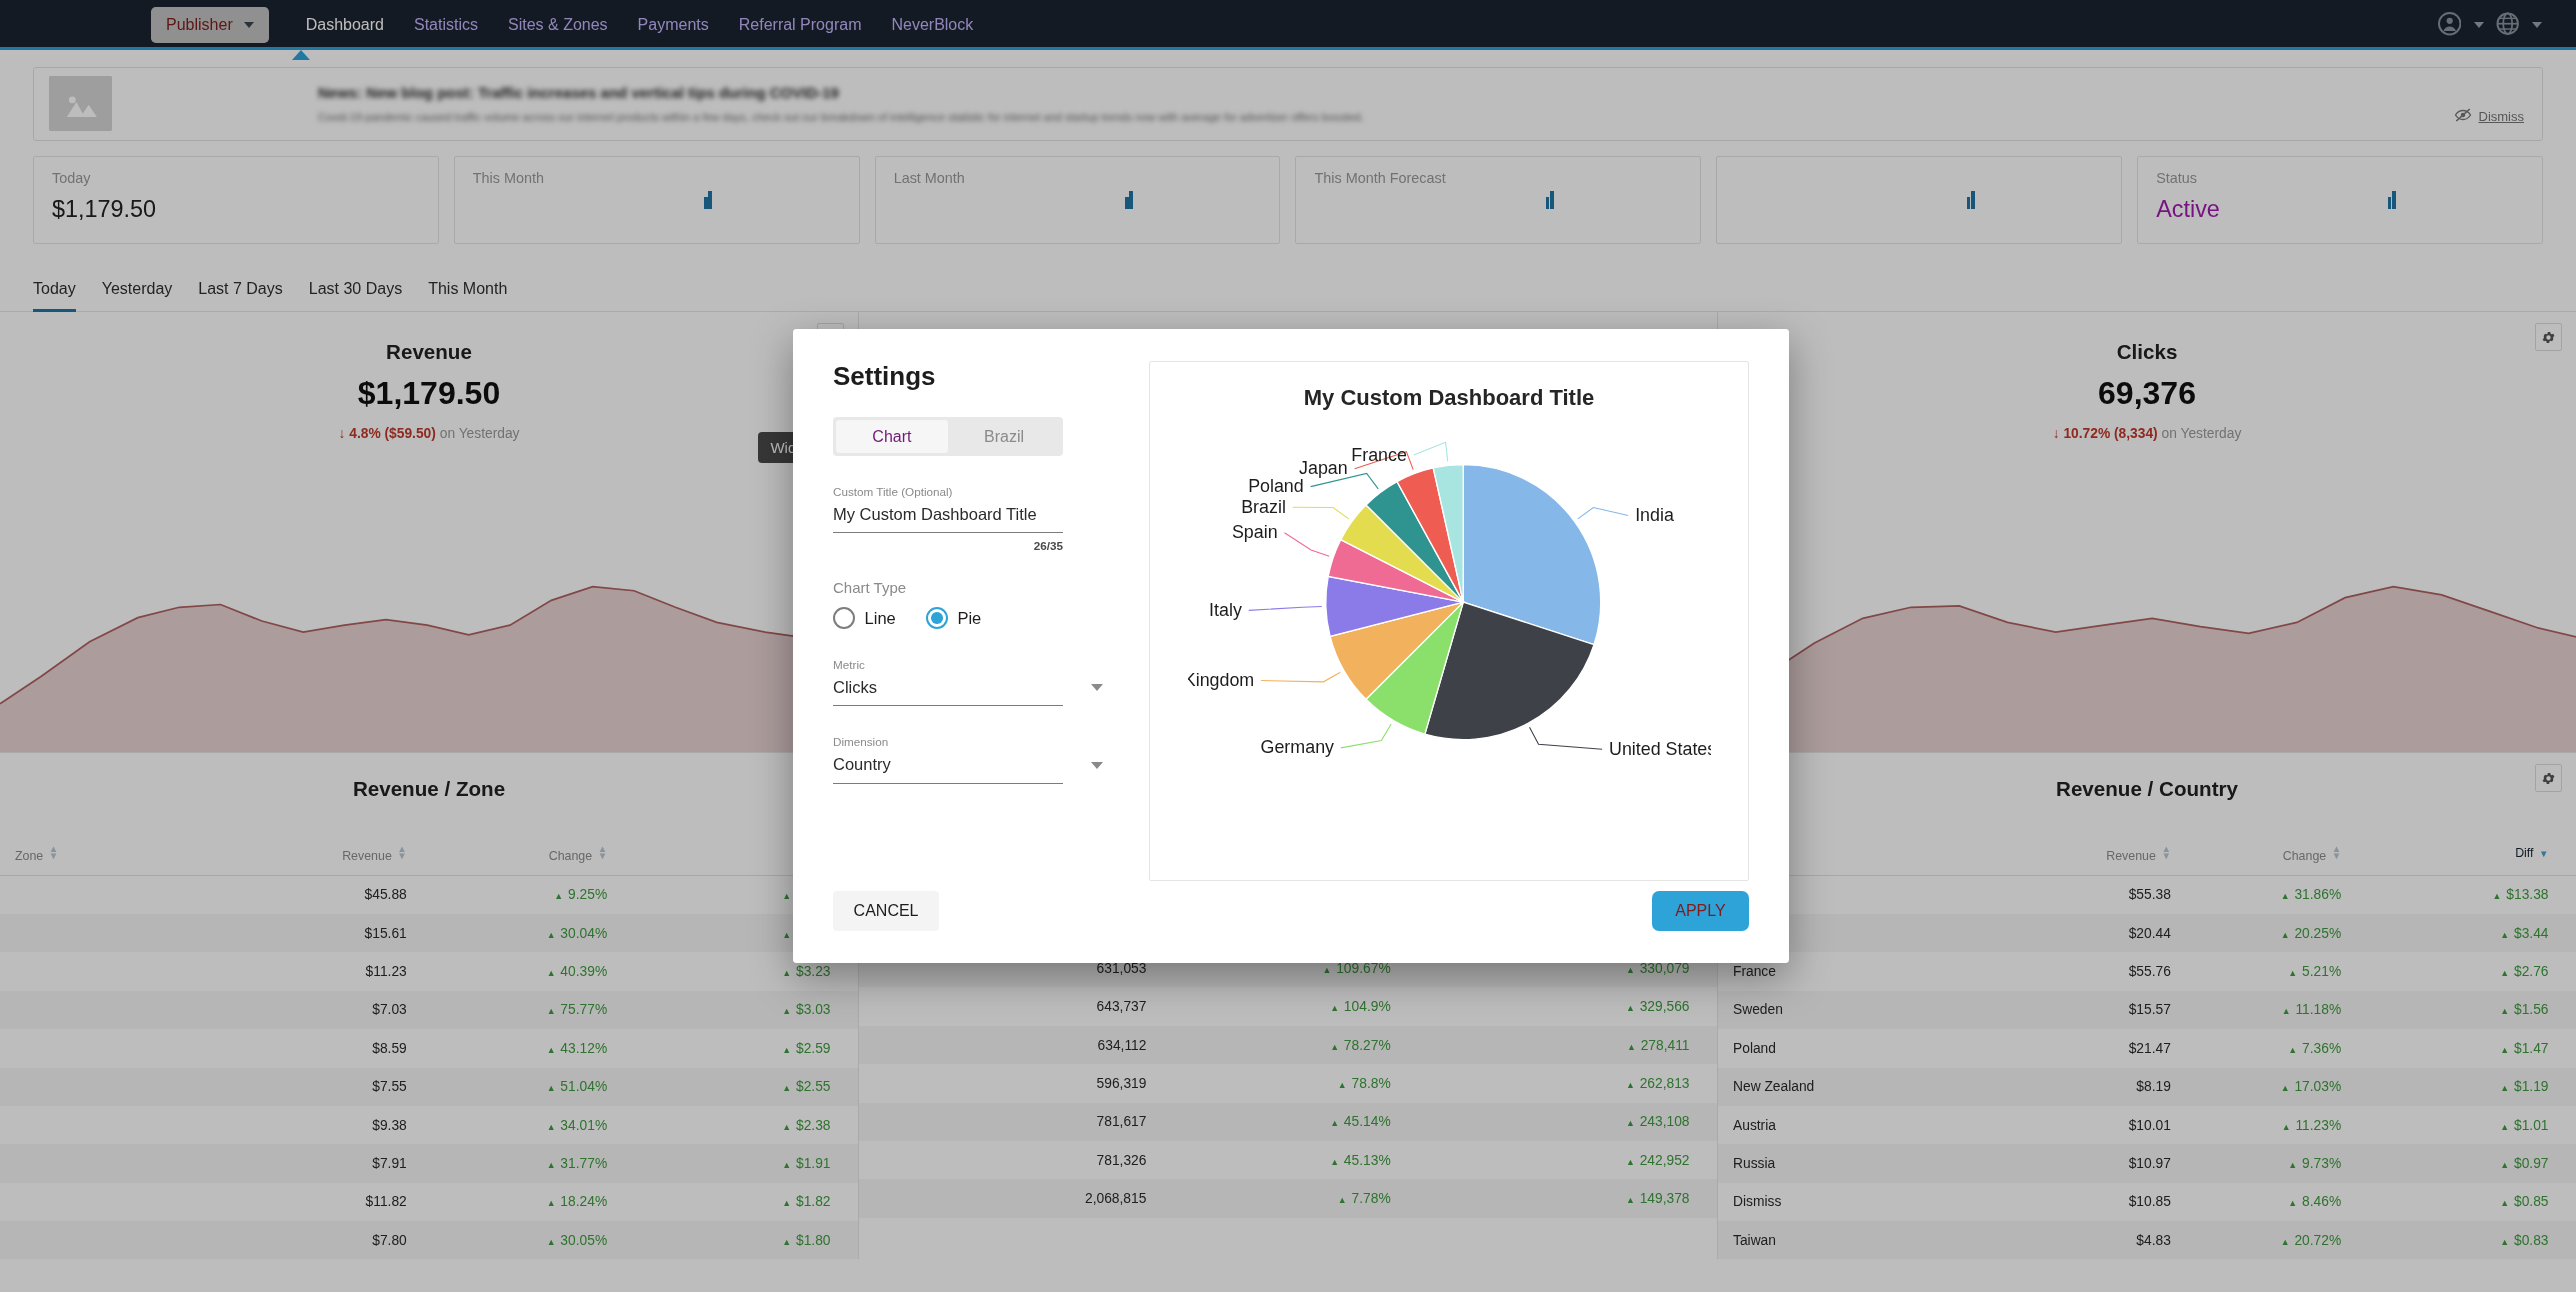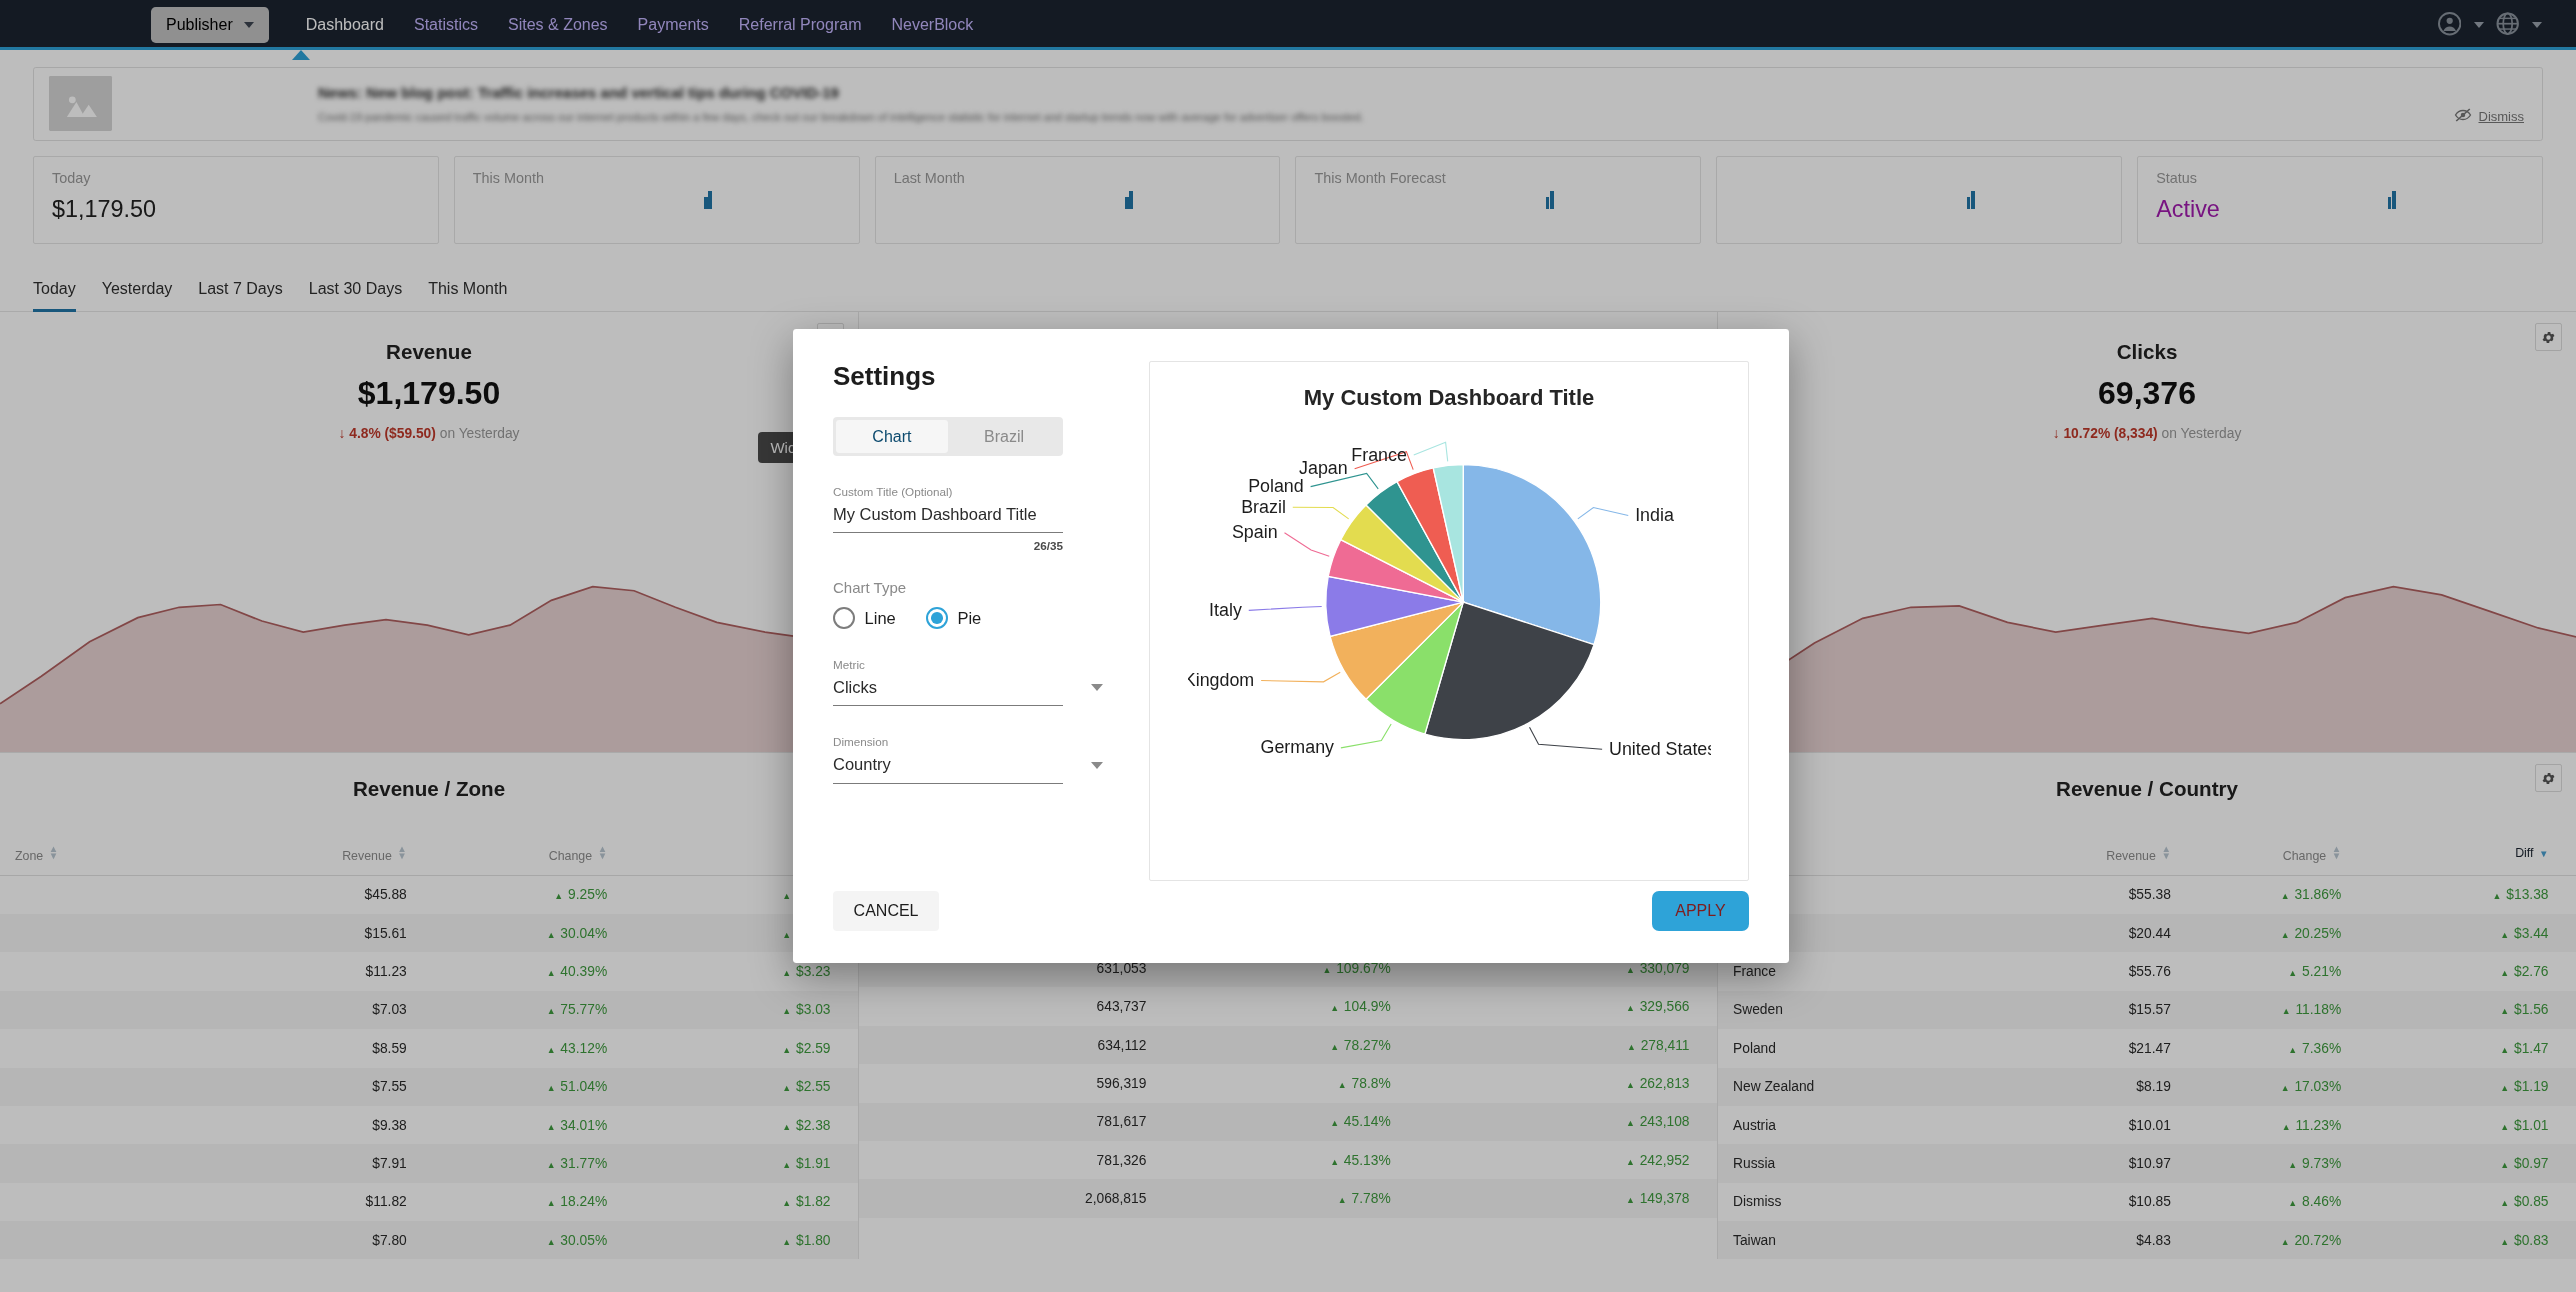--- a/index.html
+++ b/index.html
@@ -15,21 +15,21 @@
     position: absolute; inset: 0; background: rgba(0,0,0,0.26);
     z-index: 500;
   }
 
   
   #topnav {
     height: 50px; background: #1b2430; display: flex; align-items: center;
     padding: 0 34px; position: relative;
   }
   #brand-select {
-    background: #c3c3c3; color: #000000; border-radius: 4.8px;
+    background: #c3c3c3; color: #7f1d1d; border-radius: 4.8px;
     padding: 9px 15px; font-size: 16px; display: flex; align-items: center;
     gap: 11px; margin-left: 117px; font-weight: 400;
   }
   .caret-dn {
     width: 0; height: 0; border-left: 5.5px solid transparent;
     border-right: 5.5px solid transparent; border-top: 6.9px solid #3c4450;
   }
   .caret-dn.light { border-top-color: #9aa3ad; }
   #navlinks { display: flex; align-items: center; gap: 30px; margin-left: 37px; }
   .navlink { color: #c4b5fd; font-size: 16px; white-space: nowrap; }
@@ -152,21 +152,21 @@
   #settings-pane { width: 275px; }
   #settings-heading { font-size: 26px; font-weight: 700; color: #1d1d1d; }
   #view-toggle {
     margin-top: 25px; background: #e8e8e8; border-radius: 4.1px; display: flex;
     padding: 2.8px; width: 230px; height: 39px;
   }
   .toggle-seg {
     flex: 1; display: flex; align-items: center; justify-content: center;
     font-size: 16px; color: #8a8a8a; border-radius: 3.4px;
   }
-  .toggle-seg.on { background: #f6f6f6; color: #0c4a6e; }
+  .toggle-seg.on { background: #f6f6f6; color: #701a75; }
   .field { margin-top: 29px; position: relative; }
   .field-label { font-size: 11.7px; color: #8a8a8a; }
   .field-value {
     font-size: 16.5px; color: #2b2b2b; padding: 6.9px 0 8.3px;
     border-bottom: 1.4px solid #7b7b7b; width: 230px;
   }
   .char-count { text-align: right; width: 230px; font-size: 11.7px; color: #4a4a4a; margin-top: 5.5px; font-weight: 700; }
   .select-caret {
     position: absolute; right: 5.5px; bottom: 15px; width: 0; height: 0;
     border-left: 6.2px solid transparent; border-right: 6.2px solid transparent;

